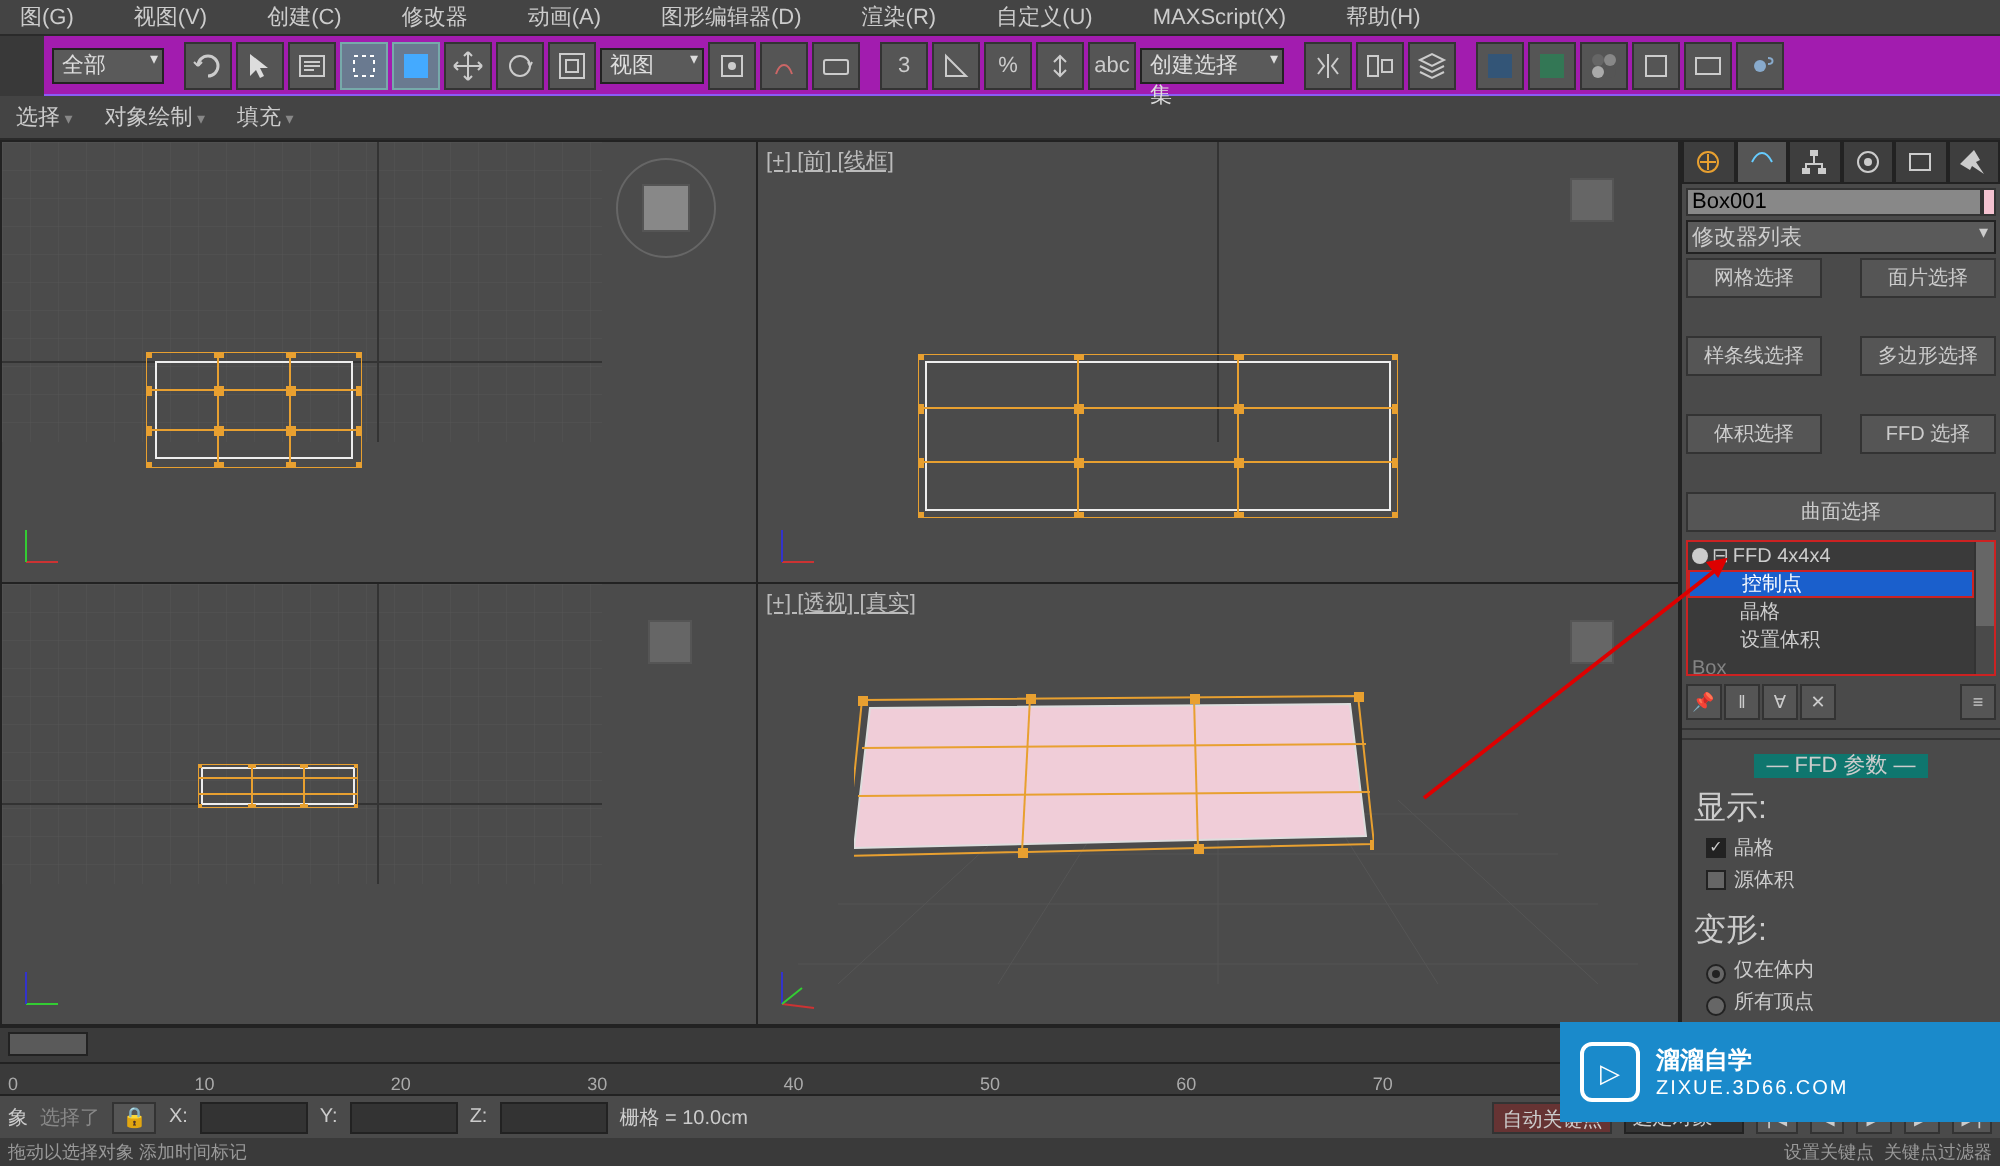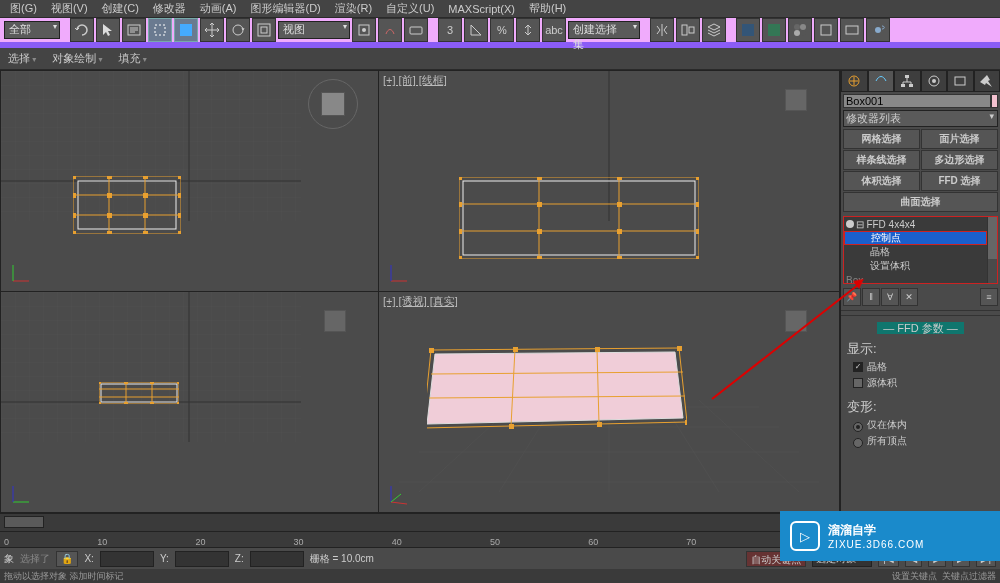--- a/index.html
+++ b/index.html
@@ -1,23 +1,23 @@
 <!DOCTYPE html>
 <html><head>
 <meta charset="utf-8">
 <style>
 * { margin: 0; padding: 0; box-sizing: border-box; font-family: "Microsoft YaHei", Arial, sans-serif; }
 body { background: #393939; color: #cccccc; width: 1000px; height: 583px; overflow: hidden; font-size: 11px; position: relative; }
 
 
-.menubar { height: 18px; background: #444; display: flex; align-items: center; padding-left: 4px; gap: 2px; border-bottom: 1px solid #2a2a2a; }
+.menubar { height: 18px; background: #444; display: flex; align-items: center; padding-left: 4px; gap: 18px; border-bottom: 1px solid #2a2a2a; }
 .menubar span { padding: 1px 6px; cursor: default; font-size: 11px; }
 
 
-.toolbar { height: 30px; background: #f0abfc; display: flex; align-items: center; padding: 2px 4px; gap: 2px; border-bottom: 6px solid #8b5cf6; }
+.toolbar { height: 30px; background: #a21caf; display: flex; align-items: center; padding: 2px 4px; gap: 2px; border-bottom: 1px solid #8b5cf6; margin-left: 22px; }
 .toolbar .combo { background: #5a5a5a; border: 1px solid #222; height: 18px; padding: 0 14px 0 4px; font-size: 11px; color: #ddd; position: relative; }
 .toolbar .combo::after { content: "▾"; position: absolute; right: 2px; top: 0; font-size: 8px; }
 .tbtn { width: 24px; height: 24px; background: #555; border: 1px solid #333; display: inline-flex; align-items: center; justify-content: center; color: #ccc; font-size: 11px; }
 .tbtn.on { background: #6a7a90; border-color: #7aa; }
 .tsep { width: 6px; }
 .toolbar svg { width: 16px; height: 16px; }
 
 
 .subbar { height: 22px; background: #444; display: flex; align-items: center; padding: 0 8px; gap: 16px; font-size: 11px; border-bottom: 1px solid #2a2a2a; }
 .subbar span::after { content: " ▾"; font-size: 8px; color: #888; }
@@ -40,40 +40,40 @@
 .cmdpanel { width: 160px; background: #4a4a4a; border-left: 1px solid #222; display: flex; flex-direction: column; font-size: 11px; }
 .cmd-tabs { display: flex; height: 22px; }
 .cmd-tabs .ct { flex:1; background:#3e3e3e; border:1px solid #222; display:flex; align-items:center; justify-content:center; }
 .cmd-tabs .ct.on { background:#555; }
 .cmd-tabs svg { width:14px; height:14px; }
 .objname { display:flex; height:14px; margin:2px; }
 .objname input { flex:1; background:#888; border:1px solid #333; color:#000; padding:0 2px; font-size:11px; }
 .objname .colorsw { width:16px; background:#f4c2d0; border:1px solid #333; }
 .modlist-dd { margin:0 2px; height:17px; background:#5a5a5a; border:1px solid #222; padding:0 2px; position:relative; }
 .modlist-dd::after { content:"▾"; position:absolute; right:3px; top:0; font-size:9px; }
-.modbtns { display:grid; grid-template-columns:1fr 1fr; gap:1px; margin:2px;font-weight:bold; }
+.modbtns { display:grid; grid-template-columns:1fr 1fr; gap:19px; margin:2px; }
 .modbtns .mb { background:#555; border:1px solid #333; text-align:center; padding:2px 0; font-size:10px; }
 .modbtns .mb.full { grid-column:1/3; }
 .stack-wrap { margin:2px; border:1px solid #c22; background:#3a3a3a; }
 .stack { height:66px; overflow:auto; font-size:10px; display:flex; }
 .stack-inner { flex:1; }
 .stack-row { display:flex; align-items:center; height:14px; padding-left:2px; gap:2px; }
 .stack-row.ffd { color:#ccc; }
 .stack-row.sel { background:#1a5fcc; color:#fff; border:1px solid #c22; }
 .stack-row .bulb { width:8px;height:8px;background:#ccc;border-radius:50%; }
 .stack-scroll { width:10px; background:#4a4a4a; border-left:1px solid #333; position:relative; }
 .stack-scroll .thumb { position:absolute; top:0; left:0; right:0; height:42px; background:#666; }
 .stack-btns { display:flex; gap:1px; padding:2px; }
 .stack-btns .sb { width:18px;height:18px;background:#555;border:1px solid #333;display:flex;align-items:center;justify-content:center;font-size:9px; }
 .stack-btns .spacer { flex:1; }
 .rollout { margin:2px 0 0 0; }
 .rollout-hdr { background:#4a4a4a; text-align:center; padding:1px 0; font-size:11px; position:relative; }
 .rollout-hdr::before { content:""; position:absolute; left:6px; right:6px; top:50%; height:1px; background:#666; z-index:-1; }
 .rollout-body { padding:2px 6px; background:#4a4a4a; }
-.rollout-body .lbl { font-size:13px; padding:1px 0; }
+.rollout-body .lbl { font-size:16px; padding:1px 0; }
 .chk { display:flex; align-items:center; gap:4px; padding:1px 6px; font-size:10px; }
 .chk .box { width:10px;height:10px;border:1px solid #222;background:#666; }
 .chk .box.on { background:#222;color:#ccc;font-size:8px;text-align:center;line-height:8px; }
 .rad { display:flex; align-items:flex-end; gap:4px; padding:1px 6px; font-size:10px; }
 .rad .dot { width:10px;height:10px;border:1px solid #222;border-radius:50%;background:#666;position:relative; }
 .rad .dot.on::after { content:""; position:absolute; inset:2px; background:#222; border-radius:50%; }
 
 
 .timeline { height: 18px; background:#3a3a3a; border-top:1px solid #222; position:relative; }
 .timeline .slider { position:absolute; left:4px; top:2px; width:40px; height:12px; background:#5a5a5a; border:1px solid #222; }
@@ -150,21 +150,21 @@
         <circle cx="8" cy="8" r="5" fill="none" stroke="#ccc"></circle>
         <path d="M13 8l-1-2M13 8l1-2" stroke="#ccc"></path>
       </svg>
     </div>
   <div class="tbtn">
       <svg viewBox="0 0 16 16">
         <rect x="5" y="5" width="6" height="6" fill="none" stroke="#ccc"></rect>
         <rect x="2" y="2" width="12" height="12" fill="none" stroke="#ccc"></rect>
       </svg>
     </div>
-  <div class="combo" style="width:72px">视图</div>
+  <div class="combo" style="width:52px">视图</div>
   <div class="tbtn">
       <svg viewBox="0 0 16 16">
         <circle cx="8" cy="8" r="2" fill="#ccc"></circle>
         <rect x="3" y="3" width="10" height="10" fill="none" stroke="#ccc"></rect>
       </svg>
     </div>
   <div class="tbtn">
       <svg viewBox="0 0 16 16">
         <path d="M4 12c2-6 6-6 8 0" fill="none" stroke="#c66"></path>
       </svg>

